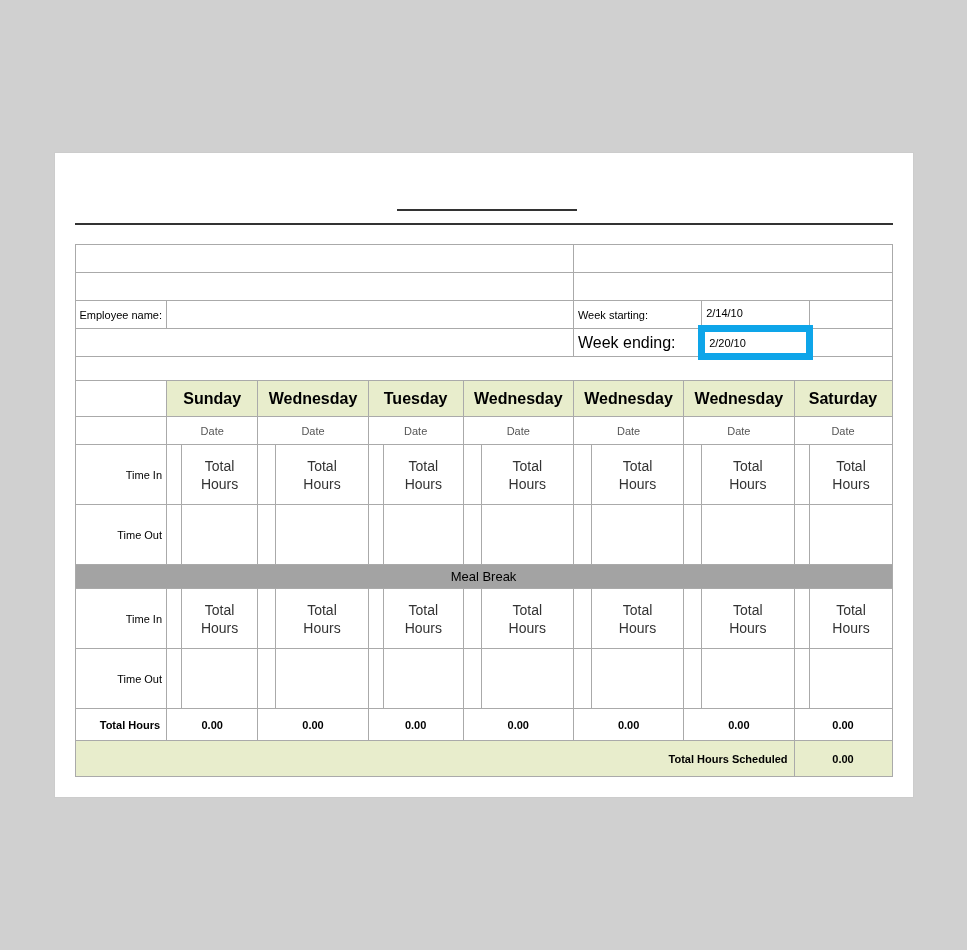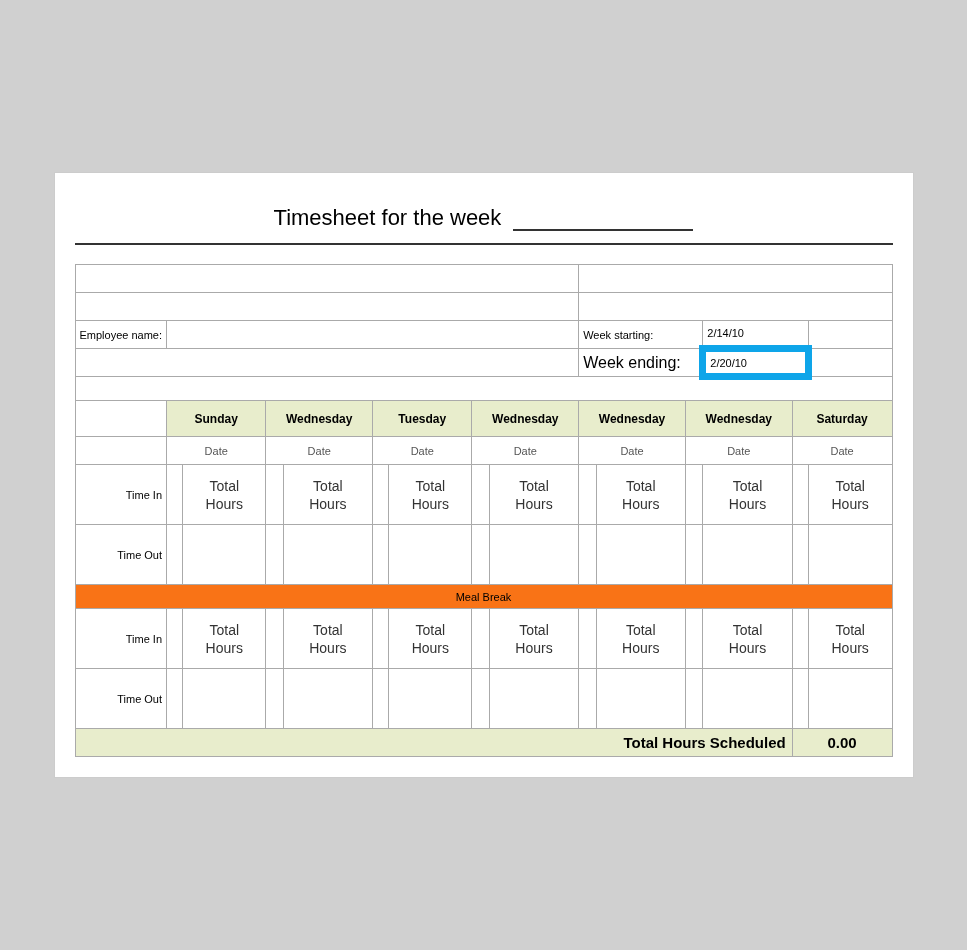--- a/index.html
+++ b/index.html
@@ -53,21 +53,21 @@
     }
     .employee-label {
       font-size: 11px;
       white-space: nowrap;
     }
 
     
     .day-header-row th {
       background: #e8edcc;
       font-weight: bold;
-      font-size: 12px;
+      font-size: 16px;
       text-align: center;
       padding: 7px 2px;
       height: 36px;
     }
     .day-header-row th.empty-col {
       background: white;
     }
 
     
     .date-row td {
@@ -91,63 +91,62 @@
     .hours-cell {
       font-size: 14px;
       text-align: center;
       vertical-align: middle;
       color: #333;
       line-height: 1.3;
     }
 
     
     .meal-break-row td {
-      background: #f97316;
-      text-align: center;
-      font-size: 11px;
+      background: #a3a3a3;
+      text-align: center;
+      font-size: 13px;
       padding: 4px;
       height: 24px;
     }
 
     
     .total-row td {
       font-weight: bold;
       font-size: 11px;
       text-align: center;
       height: 32px;
       background: white;
     }
     .total-row td.label-cell {
       text-align: right;
       padding-right: 6px;
     }
 
     
     .scheduled-row td {
       background: #e8edcc;
-      font-size: 15px;
-      height: 28px;
+      font-size: 11px;
+      height: 36px;
     }
     .scheduled-row td.label-cell {
       text-align: right;
       font-weight: bold;
       padding-right: 6px;
     }
     .scheduled-row td.value-cell {
       text-align: center;
       font-weight: bold;
     }
   </style>
 </head>
 <body>
 
 <div class="page">
 
   <div class="title-row">
-    <span>Timesheet for the week</span>
     <span class="title-underline">&nbsp;</span>
   </div>
 
   <table class="main-table">
 
     <tbody>
         <tr class="top-area">
       <td class="no-border" colspan="16" style="height:20px;border:none;"></td>
     </tr>
     <tr class="top-area">
@@ -267,20 +266,30 @@
       <td></td>
       <td></td>
       <td></td>
       <td></td>
       <td></td>
       <td></td>
       <td></td>
       <td></td>
     </tr>
 
+    <tr class="total-row">
+      <td class="label-cell" style="text-align:right; font-weight:bold;">Total Hours</td>
+      <td colspan="2">0.00</td>
+      <td colspan="2">0.00</td>
+      <td colspan="2">0.00</td>
+      <td colspan="2">0.00</td>
+      <td colspan="2">0.00</td>
+      <td colspan="2">0.00</td>
+      <td colspan="2">0.00</td>
+    </tr>
 
     <tr class="scheduled-row">
       <td colspan="13" class="label-cell" style="background:#e8edcc; text-align:right; font-weight:bold; border:1px solid #aaa;">Total Hours Scheduled</td>
       <td colspan="2" class="value-cell" style="background:#e8edcc; text-align:center; font-weight:bold; border:1px solid #aaa;">0.00</td>
     </tr>
 
   </tbody>
     </table>
 </div>
 

